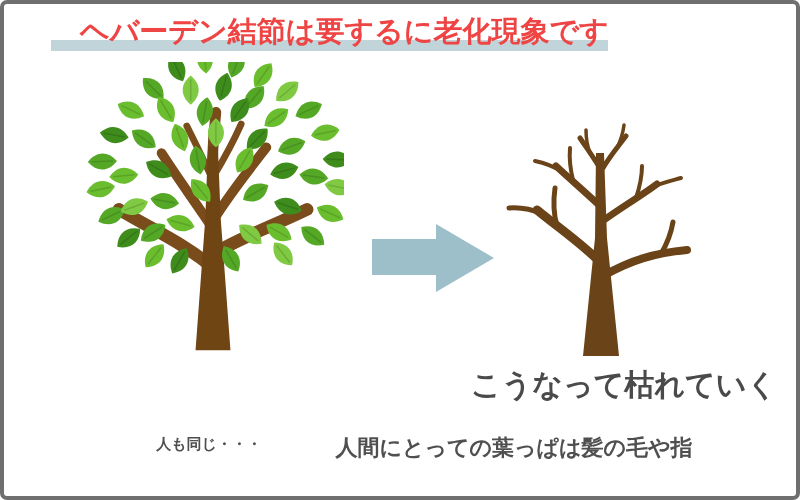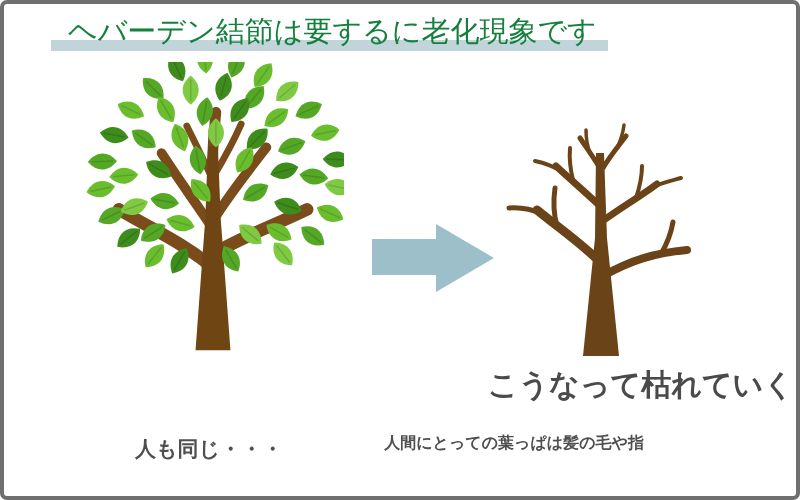--- a/index.html
+++ b/index.html
@@ -8,49 +8,49 @@
     position:relative;
     width:800px;height:500px;
     background:#ffffff;
     border:4px solid #6f6f6f;
     border-radius:7px;
     overflow:hidden;
     font-family:"Liberation Sans","DejaVu Sans",sans-serif;
     color:#4a4a4a;
   }
   .title{
-    position:absolute;left:64px;top:8px;z-index:2;
-    font-size:29px;font-weight:normal;letter-spacing:0px;color:#15803d;
+    position:absolute;left:76px;top:8px;z-index:2;
+    font-size:29px;font-weight:bold;letter-spacing:0px;color:#ef4444;
     white-space:nowrap;
   }
   .title-underline{
     position:absolute;left:47px;top:36px;z-index:1;
     width:557px;height:11px;background:#c0d4da;
   }
   .tree-green{position:absolute;left:78px;top:58px;z-index:1;}
   .tree-bare{position:absolute;left:489px;top:104px;z-index:1;}
   .arrow{position:absolute;left:368px;top:220px;z-index:1;}
   .caption-left{
     position:absolute;left:118px;top:350px;width:200px;
     text-align:center;font-size:40px;font-weight:bold;color:#4a4a4a;
     white-space:nowrap;
   }
   .caption-right{
     position:absolute;left:450px;top:361px;width:340px;
-    text-align:right;font-size:30px;font-weight:bold;color:#4a4a4a;
+    text-align:center;font-size:30px;font-weight:bold;color:#4a4a4a;
     white-space:nowrap;
   }
   .note-left{
     position:absolute;left:105px;top:431px;width:200px;
-    text-align:center;font-size:21px;font-weight:bold;color:#4f4f4f;
+    text-align:center;font-size:15px;font-weight:bold;color:#4f4f4f;
     white-space:nowrap;
   }
   .note-right{
     position:absolute;left:310px;top:429px;width:400px;
-    text-align:center;font-size:16px;font-weight:bold;color:#4f4f4f;
+    text-align:center;font-size:22px;font-weight:bold;color:#4f4f4f;
     white-space:nowrap;
   }
   .lfA{fill:#6abe2e}.lfB{fill:#54a826}.lfC{fill:#3e8c1c}.lfD{fill:#7fca42}
   .br{stroke:#7a4c1b;fill:none;stroke-linecap:round;}
   .bb{stroke:#6b4318;fill:none;stroke-linecap:round;}
 </style>
 </head>
 <body>
 
 <div class="canvas">

